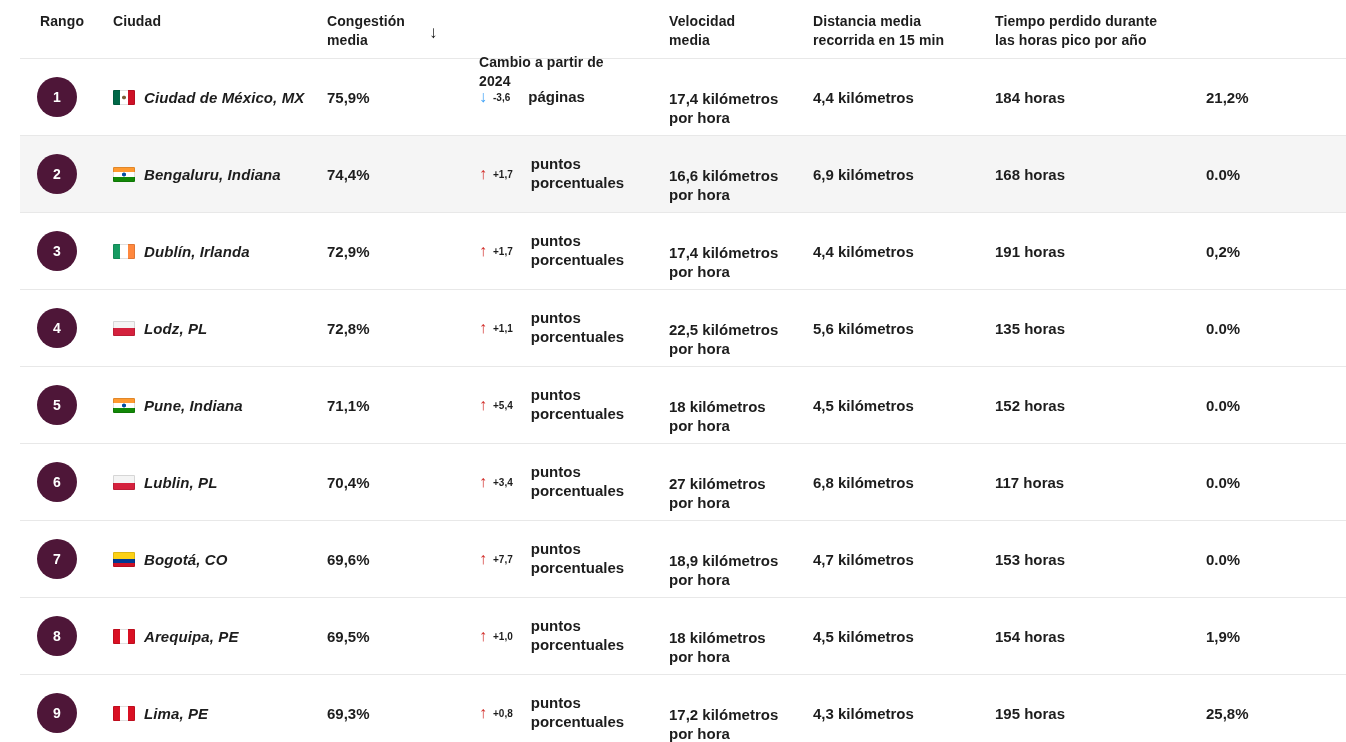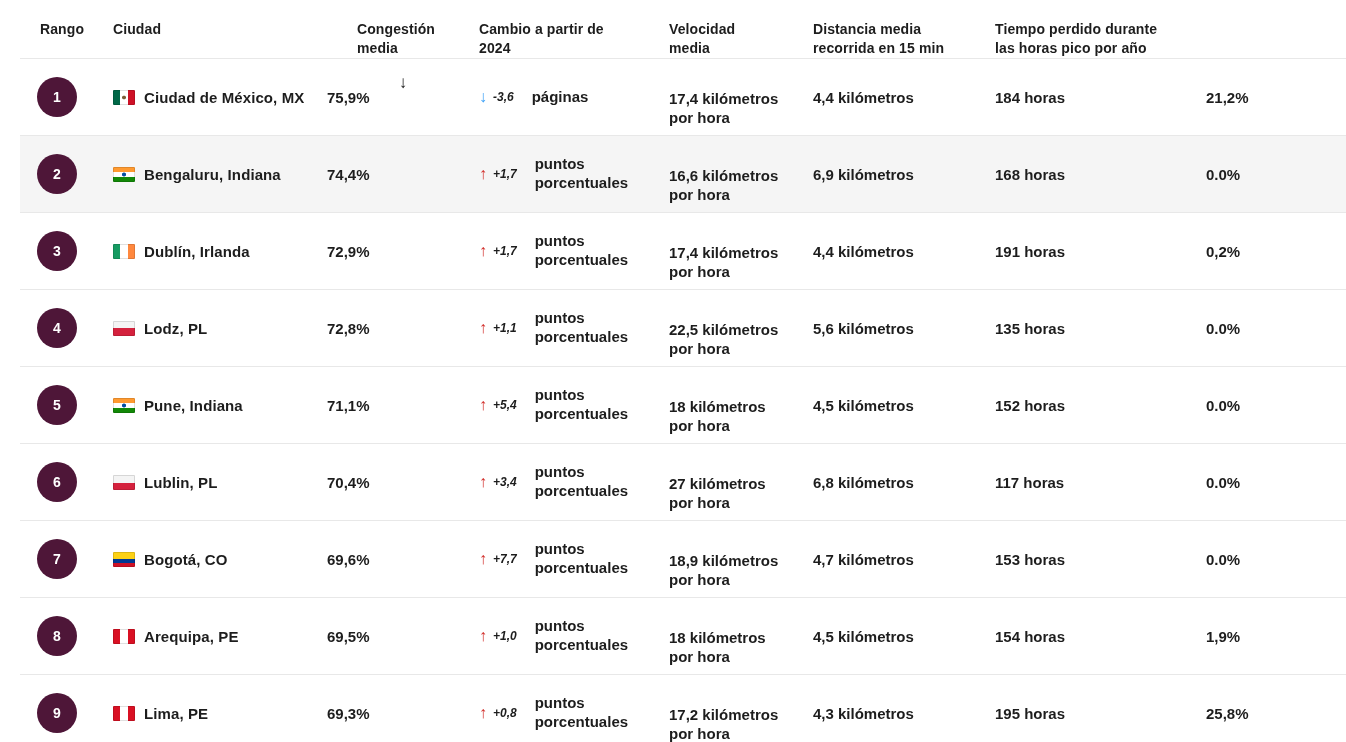--- a/index.html
+++ b/index.html
@@ -14,29 +14,29 @@
 
   
   .grid {
     display: grid;
     grid-template-columns: 93px 214px 152px 190px 144px 182px 211px 1fr;
     margin-left: 20px;
     width: 1326px;
   }
 
   
-  .thead { height: 58px; align-items: start; padding-top: 20px; }
+  .thead { height: 58px; align-items: start; padding-top: 12px; }
   .th {
     font-size: 14px; font-weight: 600; line-height: 1.38;
     letter-spacing: .1px;
   }
   .th-rango { padding-left: 20px; }
-  .th-congestion { display: flex; align-items: center; gap: 10px; flex-direction: column; }
+  .th-congestion { display: flex; align-items: center; gap: 10px; }
   .th-congestion .lbl { max-width: 92px; }
-  .th-cambio .lbl { display: block; max-width: 142px; }
+  .th-cambio .lbl { display: block; max-width: 142px; margin-top: 41px; }
   .th-velocidad .lbl { display: block; max-width: 85px; }
   .th-distancia .lbl { display: block; max-width: 158px; }
   .th-tiempo .lbl { display: block; max-width: 178px; }
   .th-relacion .lbl { display: block; max-width: 138px; }
   .sort-icon { font-size: 17px; font-weight: 700; color: #111; margin-top: 2px; cursor: pointer; }
 
   
   .tbody { border-top: 1px solid #e8e8e8; margin-left: 20px; width: 1326px; }
   .row {
     height: 77px;
@@ -65,29 +65,29 @@
       radial-gradient(circle at 50% 50%, #7a5c36 0 1.6px, rgba(0,0,0,0) 2.2px),
       linear-gradient(90deg, #006847 0 33.4%, #ffffff 33.4% 66.7%, #ce1126 66.7% 100%); }
   .flag-in { background:
       radial-gradient(circle at 50% 50%, #054f9f 0 1.7px, rgba(0,0,0,0) 2.3px),
       linear-gradient(180deg, #ff9a30 0 33.4%, #ffffff 33.4% 66.7%, #128807 66.7% 100%); }
   .flag-ie { background: linear-gradient(90deg, #169b62 0 33.4%, #ffffff 33.4% 66.7%, #ff883e 66.7% 100%); }
   .flag-pl { background: linear-gradient(180deg, #f4f4f4 0 50%, #d4213d 50% 100%); }
   .flag-co { background: linear-gradient(180deg, #fcd116 0 50%, #003893 50% 75%, #ce1126 75% 100%); }
   .flag-pe { background: linear-gradient(90deg, #d91023 0 33.4%, #ffffff 33.4% 66.7%, #d91023 66.7% 100%); }
 
-  .city-name { font-size: 15px; font-weight: 700; letter-spacing: .1px; }
+  .city-name { font-size: 15px; font-weight: 700; letter-spacing: .1px; font-style: italic; }
 
   .cell-congestion { font-size: 15px; font-weight: 700; }
 
   .cell-change { display: flex; align-items: center; gap: 6px; padding-right: 14px; }
   .arrow { font-size: 16px; font-weight: 700; line-height: 1; }
   .arrow.up { color: #d2302c; }
   .arrow.down { color: #3fa2f7; }
-  .change-val { font-size: 12px; font-weight: 700; white-space: nowrap; font-style: italic; }
+  .change-val { font-size: 10px; font-weight: 700; white-space: nowrap; }
   .change-label { font-size: 15px; font-weight: 600; max-width: 112px; line-height: 1.25; margin-left: 12px; }
 
   .cell-speed { font-size: 15px; font-weight: 700; line-height: 1.28; white-space: pre-line; padding-right: 10px; margin-top: 22px; }
   .cell-distance, .cell-time, .cell-ratio { font-size: 15px; font-weight: 700; }
 </style>
 </head>
 <body>
 
 <div class="table">
 

